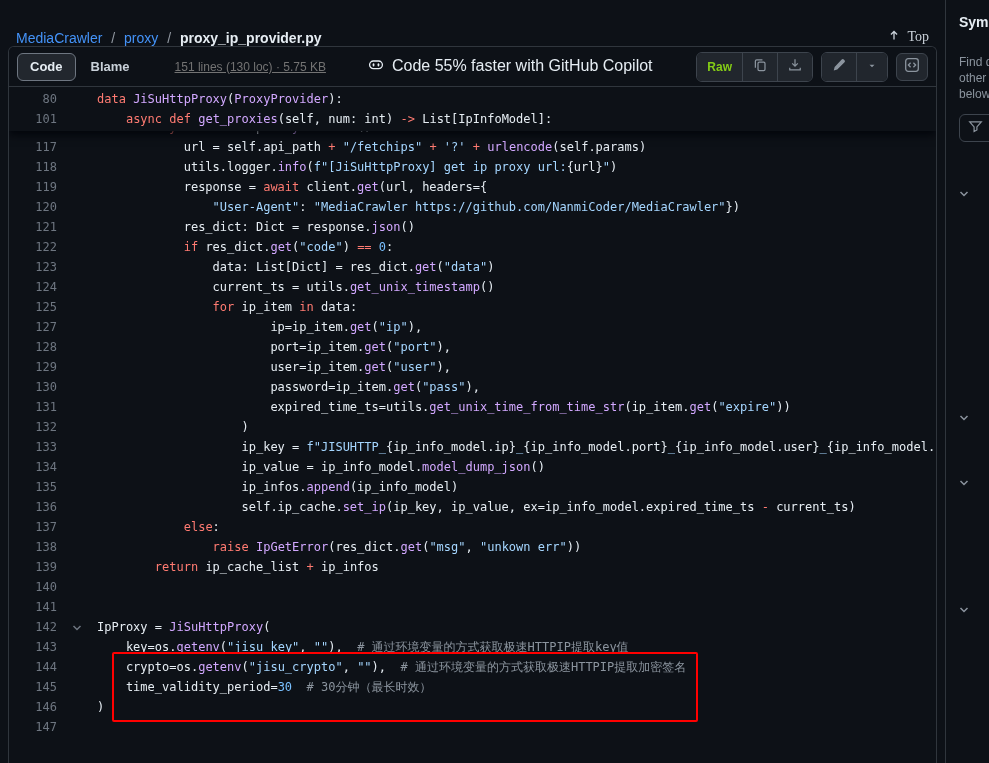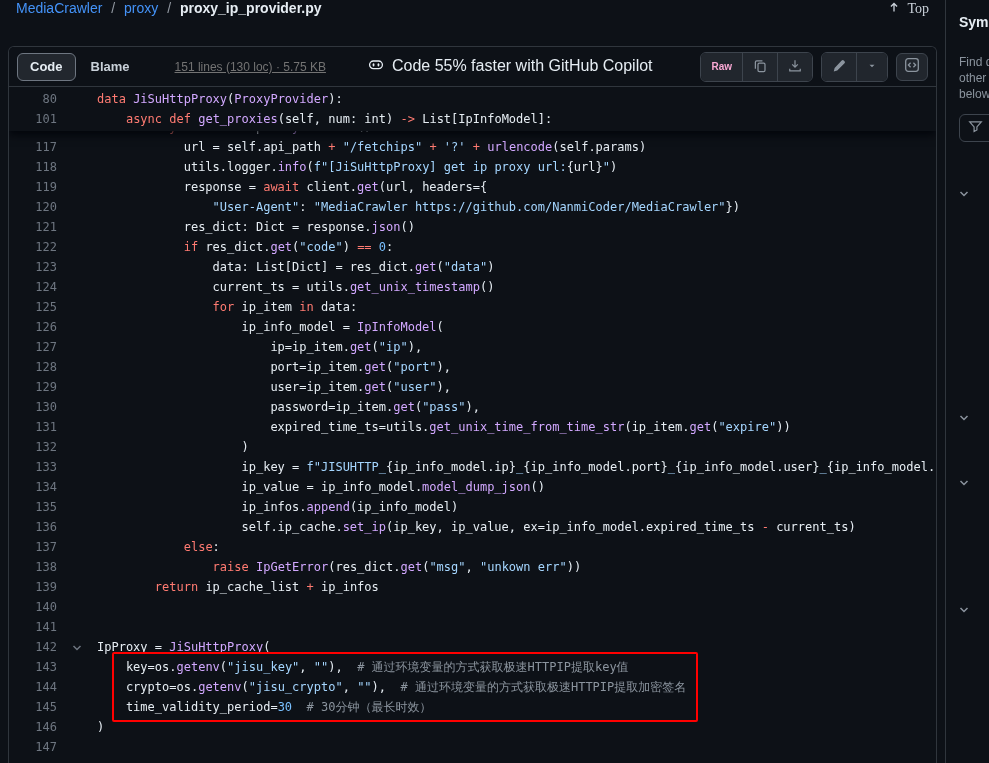--- a/index.html
+++ b/index.html
@@ -2,38 +2,38 @@
 <html><head>
 <meta charset="utf-8">
 <style>
   * { margin:0; padding:0; box-sizing:border-box; }
   html, body { width:989px; height:763px; overflow:hidden; background:#0d1117; }
   body { font-family:"Liberation Sans","DejaVu Sans",sans-serif; color:#e6edf3; position:relative; }
 
   .main { position:absolute; left:0; top:0; width:945px; height:763px; }
 
   
-  .breadcrumb-bar { height:46px; display:flex; align-items:flex-start; justify-content:space-between; padding:0 16px; }
+  .breadcrumb-bar { height:46px; display:flex; align-items:flex-end; justify-content:space-between; padding:0 16px; }
   .crumbs { font-size:14px; white-space:nowrap; }
   .crumbs a { color:#4493f8; text-decoration:none; cursor:pointer; }
   .crumbs .sep { color:#9198a1; margin:0 5px; }
   .crumbs .file { color:#e6edf3; font-weight:700; }
   .top-link { display:flex; align-items:center; gap:6px; background:none; border:none; color:#c9d1d9; font-size:14px; cursor:pointer; font-family:Liberation Serif, serif; }
 
   
   .file-container { margin:0 8px; border:1px solid #30363d; border-bottom:none; border-radius:6px 6px 0 0; height:717px; overflow:hidden; position:relative; background:#0d1117; }
   .file-header { height:40px; display:flex; align-items:center; gap:20px; padding:0 8px; border-bottom:1px solid #30363d; background:#0d1117; }
   .seg { display:flex; gap:2px; }
   .seg-btn { height:28px; padding:0 12px; font-size:13px; font-weight:600; border-radius:6px; border:1px solid transparent; background:transparent; color:#c9d1d9; font-family:inherit; cursor:pointer; }
   .seg-btn.active { background:#22272e; border-color:#6e7681; color:#e6edf3; }
   .file-info { font-size:12px; color:#737373; margin-left:12px; white-space:nowrap;text-decoration:underline; }
   .copilot { display:flex; align-items:flex-start; gap:8px; margin-left:22px; font-size:16px; color:#e6edf3; white-space:nowrap; }
   .actions { margin-left:auto; display:flex; align-items:center; gap:8px; }
   .btn-group { display:flex; border:1px solid #3d444d; border-radius:6px; overflow:hidden; }
-  .btn-group button { height:28px; background:#21262d; border:none; color:#f9a8d4; font-size:10px; font-weight:600; padding:0 10px; display:flex; align-items:center; font-family:inherit; cursor:pointer; }
+  .btn-group button { height:28px; background:#21262d; border:none; color:#84cc16; font-size:12px; font-weight:600; padding:0 10px; display:flex; align-items:center; font-family:inherit; cursor:pointer; }
   .btn-group button + button { border-left:1px solid #3d444d; }
   .icon-btn { height:28px; width:32px; display:flex; align-items:center; justify-content:center; background:#21262d; border:1px solid #3d444d; border-radius:6px; cursor:pointer; }
 
   
   .code-body { position:relative; height:676px; overflow:hidden; background:#0d1117;
                font-family:"DejaVu Sans Mono","Liberation Mono",monospace; font-size:12px; line-height:20px; }
   #code-lines { padding-top:30px; position:relative; }
   .code-row { display:flex; height:20px; white-space:pre; }
   .ln { flex:0 0 48px; text-align:right; color:#6e7681; font-size:12px; cursor:pointer; }
   .exp { flex:0 0 40px; position:relative; }
@@ -151,21 +151,20 @@
             <div class="code-row" id="line-116"><span class="ln">116</span><span class="exp"></span><span class="code-text"><span class="tk-d">        </span><span class="tk-k">async</span><span class="tk-d"> </span><span class="tk-k">with</span><span class="tk-d"> httpx.</span><span class="tk-fn">AsyncClient</span><span class="tk-d">() </span><span class="tk-k">as</span><span class="tk-d"> client:</span></span></div>
             <div class="code-row" id="line-117"><span class="ln">117</span><span class="exp"></span><span class="code-text"><span class="tk-d">            url = self.api_path </span><span class="tk-k">+</span><span class="tk-d"> </span><span class="tk-s">"/fetchips"</span><span class="tk-d"> </span><span class="tk-k">+</span><span class="tk-d"> </span><span class="tk-s">'?'</span><span class="tk-d"> </span><span class="tk-k">+</span><span class="tk-d"> </span><span class="tk-fn">urlencode</span><span class="tk-d">(self.params)</span></span></div>
             <div class="code-row" id="line-118"><span class="ln">118</span><span class="exp"></span><span class="code-text"><span class="tk-d">            utils.logger.</span><span class="tk-fn">info</span><span class="tk-d">(</span><span class="tk-s">f"[JiSuHttpProxy] get ip proxy url:</span><span class="tk-d">{url}</span><span class="tk-s">"</span><span class="tk-d">)</span></span></div>
             <div class="code-row" id="line-119"><span class="ln">119</span><span class="exp"></span><span class="code-text"><span class="tk-d">            response = </span><span class="tk-k">await</span><span class="tk-d"> client.</span><span class="tk-fn">get</span><span class="tk-d">(url, headers={</span></span></div>
             <div class="code-row" id="line-120"><span class="ln">120</span><span class="exp"></span><span class="code-text"><span class="tk-d">                </span><span class="tk-s">"User-Agent"</span><span class="tk-d">: </span><span class="tk-s">"MediaCrawler https://github.com/NanmiCoder/MediaCrawler"</span><span class="tk-d">})</span></span></div>
             <div class="code-row" id="line-121"><span class="ln">121</span><span class="exp"></span><span class="code-text"><span class="tk-d">            res_dict: Dict = response.</span><span class="tk-fn">json</span><span class="tk-d">()</span></span></div>
             <div class="code-row" id="line-122"><span class="ln">122</span><span class="exp"></span><span class="code-text"><span class="tk-d">            </span><span class="tk-k">if</span><span class="tk-d"> res_dict.</span><span class="tk-fn">get</span><span class="tk-d">(</span><span class="tk-s">"code"</span><span class="tk-d">) </span><span class="tk-k">==</span><span class="tk-d"> </span><span class="tk-n">0</span><span class="tk-d">:</span></span></div>
             <div class="code-row" id="line-123"><span class="ln">123</span><span class="exp"></span><span class="code-text"><span class="tk-d">                data: List[Dict] = res_dict.</span><span class="tk-fn">get</span><span class="tk-d">(</span><span class="tk-s">"data"</span><span class="tk-d">)</span></span></div>
             <div class="code-row" id="line-124"><span class="ln">124</span><span class="exp"></span><span class="code-text"><span class="tk-d">                current_ts = utils.</span><span class="tk-fn">get_unix_timestamp</span><span class="tk-d">()</span></span></div>
             <div class="code-row" id="line-125"><span class="ln">125</span><span class="exp"></span><span class="code-text"><span class="tk-d">                </span><span class="tk-k">for</span><span class="tk-d"> ip_item </span><span class="tk-k">in</span><span class="tk-d"> data:</span></span></div>
-            <div class="code-row" id="line-126"><span class="ln">126</span><span class="exp"></span><span class="code-text"><span class="tk-d">                    ip_info_model = </span><span class="tk-fn">IpInfoModel</span><span class="tk-d">(</span></span></div>
             <div class="code-row" id="line-127"><span class="ln">127</span><span class="exp"></span><span class="code-text"><span class="tk-d">                        ip=ip_item.</span><span class="tk-fn">get</span><span class="tk-d">(</span><span class="tk-s">"ip"</span><span class="tk-d">),</span></span></div>
             <div class="code-row" id="line-128"><span class="ln">128</span><span class="exp"></span><span class="code-text"><span class="tk-d">                        port=ip_item.</span><span class="tk-fn">get</span><span class="tk-d">(</span><span class="tk-s">"port"</span><span class="tk-d">),</span></span></div>
             <div class="code-row" id="line-129"><span class="ln">129</span><span class="exp"></span><span class="code-text"><span class="tk-d">                        user=ip_item.</span><span class="tk-fn">get</span><span class="tk-d">(</span><span class="tk-s">"user"</span><span class="tk-d">),</span></span></div>
             <div class="code-row" id="line-130"><span class="ln">130</span><span class="exp"></span><span class="code-text"><span class="tk-d">                        password=ip_item.</span><span class="tk-fn">get</span><span class="tk-d">(</span><span class="tk-s">"pass"</span><span class="tk-d">),</span></span></div>
             <div class="code-row" id="line-131"><span class="ln">131</span><span class="exp"></span><span class="code-text"><span class="tk-d">                        expired_time_ts=utils.</span><span class="tk-fn">get_unix_time_from_time_str</span><span class="tk-d">(ip_item.</span><span class="tk-fn">get</span><span class="tk-d">(</span><span class="tk-s">"expire"</span><span class="tk-d">))</span></span></div>
             <div class="code-row" id="line-132"><span class="ln">132</span><span class="exp"></span><span class="code-text"><span class="tk-d">                    )</span></span></div>
             <div class="code-row" id="line-133"><span class="ln">133</span><span class="exp"></span><span class="code-text"><span class="tk-d">                    ip_key = </span><span class="tk-s">f"JISUHTTP_</span><span class="tk-d">{ip_info_model.ip}</span><span class="tk-s">_</span><span class="tk-d">{ip_info_model.port}</span><span class="tk-s">_</span><span class="tk-d">{ip_info_model.user}</span><span class="tk-s">_</span><span class="tk-d">{ip_info_model.password}</span></span></div>
             <div class="code-row" id="line-134"><span class="ln">134</span><span class="exp"></span><span class="code-text"><span class="tk-d">                    ip_value = ip_info_model.</span><span class="tk-fn">model_dump_json</span><span class="tk-d">()</span></span></div>
             <div class="code-row" id="line-135"><span class="ln">135</span><span class="exp"></span><span class="code-text"><span class="tk-d">                    ip_infos.</span><span class="tk-fn">append</span><span class="tk-d">(ip_info_model)</span></span></div>
             <div class="code-row" id="line-136"><span class="ln">136</span><span class="exp"></span><span class="code-text"><span class="tk-d">                    self.ip_cache.</span><span class="tk-fn">set_ip</span><span class="tk-d">(ip_key, ip_value, ex=ip_info_model.expired_time_ts </span><span class="tk-k">-</span><span class="tk-d"> current_ts)</span></span></div>

